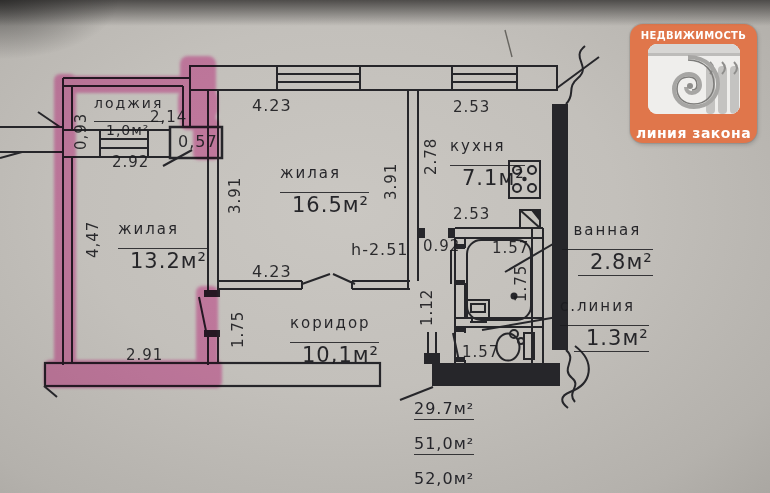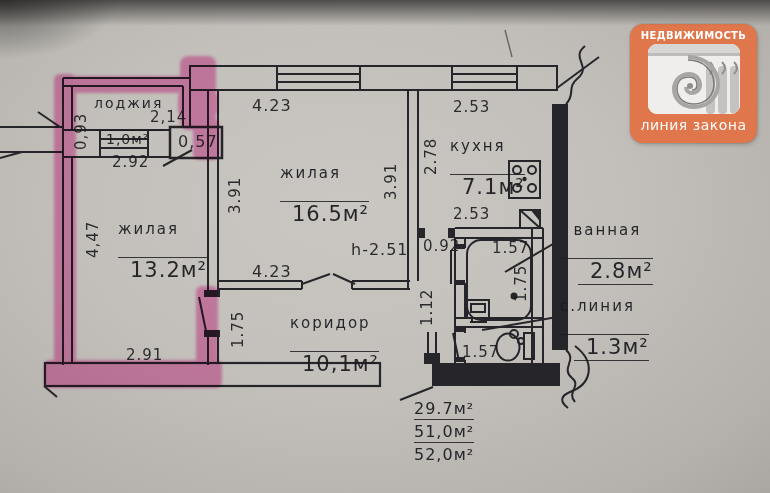--- a/index.html
+++ b/index.html
@@ -10,32 +10,32 @@
   }
   #topshade{position:absolute;left:0;top:0;width:100%;height:26px;
     background:linear-gradient(#4e4c4a,rgba(78,76,74,0));pointer-events:none;}
   #cornershade{position:absolute;left:0;top:0;width:120px;height:60px;
     background:radial-gradient(ellipse at 0% 0%, rgba(20,20,20,.55), rgba(20,20,20,0) 70%);pointer-events:none;}
   svg.plan{position:absolute;left:0;top:0;}
   .lbl{position:absolute;white-space:nowrap;font-size:15px;letter-spacing:1px;color:rgba(28,28,32,.92);}
   .vlbl{transform:rotate(-90deg);transform-origin:0 0;}
   .big{font-size:16px;}
   .room{position:absolute;display:flex;flex-direction:column;white-space:nowrap;color:rgba(28,28,32,.94);}
-  .rn{font-size:15px;letter-spacing:2px;border-bottom:1.6px solid rgba(28,28,32,.85);padding-bottom:19px;}
+  .rn{font-size:15px;letter-spacing:2px;border-bottom:1.6px solid rgba(28,28,32,.85);padding-bottom:10px;}
   .ra{font-size:21px;letter-spacing:1px;padding-left:12px;}
   .u{border-bottom:1.6px solid rgba(28,28,32,.85);padding-bottom:1px;}
   #totals{position:absolute;left:414px;top:399px;font-size:16px;letter-spacing:1px;}
-  #totals div{margin-bottom:2px;width:max-content;}
+  #totals div{margin-bottom:14px;width:max-content;}
   
   #logo{position:absolute;left:630px;top:24px;width:127px;height:119px;border-radius:13px;
     background:#e0764b;box-shadow:0 0 0 1px rgba(0,0,0,.08), 1px 2px 4px rgba(0,0,0,.18);
     display:flex;flex-direction:column;align-items:center;}
   #logo .lt{color:#fff;font-weight:bold;font-size:10px;letter-spacing:.4px;margin-top:6px;}
   #logo .box{width:92px;height:70px;background:#f0efed;border-radius:9px;margin-top:3px;overflow:hidden;}
-  #logo .lb{color:#fff;font-weight:normal;font-size:14px;letter-spacing:.5px;margin-top:3px;}
+  #logo .lb{color:#fff;font-weight:bold;font-size:14px;letter-spacing:.5px;margin-top:11px;}
 </style>
 </head>
 <body>
 
 <div id="stage">
 
   <svg class="plan" width="770" height="493" viewBox="0 0 770 493">
     <defs>
       <filter id="hl" x="-20%" y="-20%" width="140%" height="140%">
         <feGaussianBlur stdDeviation="1.6"></feGaussianBlur>

